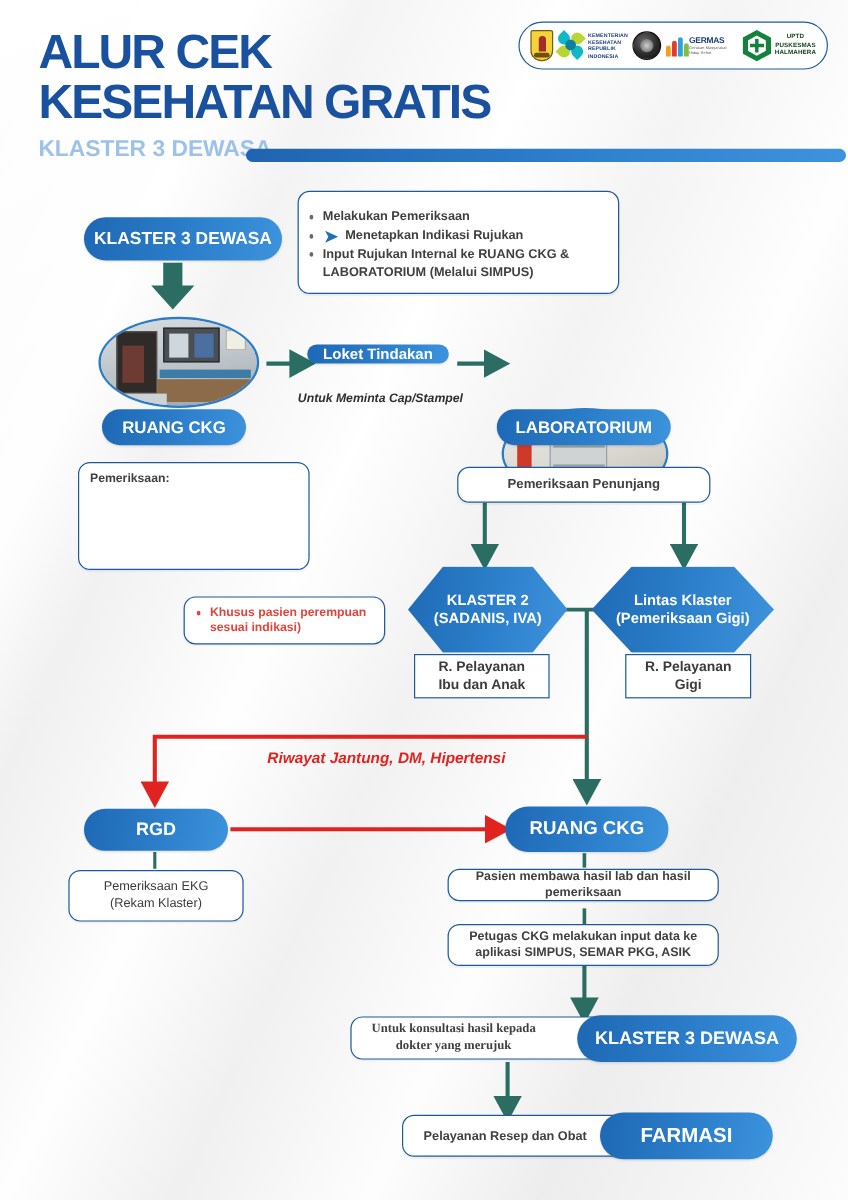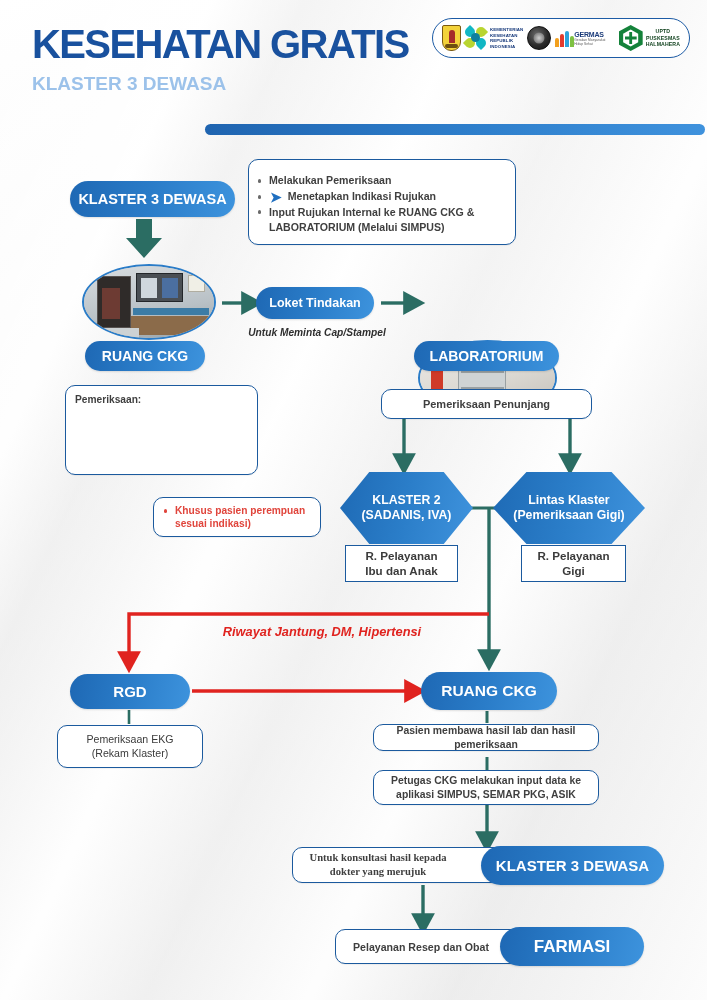--- a/index.html
+++ b/index.html
@@ -166,21 +166,21 @@
 
   
   #node-klaster3-top { left: 70px; top: 181px; width: 165px; height: 36px; font-size: 14.5px; }
   #box-steps { left: 248px; top: 159px; width: 268px; height: 86px; padding: 13px 11px 9px 7px; }
   #box-steps ul { font-size: 10.6px; font-weight: bold; color:#3f3f3f; line-height: 1.42; }
   #box-steps .sub-line { display:flex; align-items:center; gap:6px; padding-left:14px; margin-top:1px;}
   .blue-arrow-glyph { color:#1f6fc0; font-size: 14px; line-height:1; }
 
   #photo-ckg { left: 82px; top: 264px; width: 134px; height: 76px; }
   #node-ruangckg-1 { left: 85px; top: 341px; width: 120px; height: 30px; font-size: 14px; }
-  #node-loket { left: 256px; top: 287px; width: 118px; height: 32px; font-size: 12.5px; }
+  #node-loket { left: 256px; top: 287px; width: 118px; height: 16px; font-size: 12.5px; }
   #cap-stampel { left: 237px; top: 327px; width: 160px; font-size: 10.2px; font-weight:bold; font-style:italic; color:#2f2f2f; text-align:center;}
   #photo-lab { left: 418px; top: 264px; width: 139px; height: 76px; }
   #node-laboratorium { left: 414px; top: 341px; width: 145px; height: 30px; font-size: 14px; }
 
   #box-pemeriksaan { left: 65px; top: 385px; width: 193px; height: 90px; padding: 8px 9px; align-items:flex-start; }
   #box-pemeriksaan .hd { font-size: 10.2px; font-weight:bold; color:#3f3f3f; margin-bottom:1px;}
   #box-pemeriksaan ul { font-size: 10.2px; font-weight:bold; color:#3f3f3f; line-height:1.42; }
 
   #box-khusus { left: 153px; top: 497px; width: 168px; height: 40px; padding: 5px 8px; align-items:center; }
   #box-khusus ul { font-size: 10.2px; font-weight:bold; color:#e0453c; line-height:1.32; }
@@ -253,20 +253,21 @@
   <line x1="487" y1="757" x2="487" y2="770" stroke="#2b6d63" stroke-width="3"></line>
 
   <line x1="487" y1="805" x2="487" y2="840" stroke="#2b6d63" stroke-width="3.4" marker-end="url(#ag)"></line>
 
   <line x1="423" y1="885" x2="423" y2="922" stroke="#2b6d63" stroke-width="3.4" marker-end="url(#ag)"></line>
 </svg>
 
 <div id="stage">
 
   <div id="header-title" class="abs">
+    <div class="title-l1">ALUR CEK</div>
     <div class="title-l2">KESEHATAN GRATIS</div>
     <div class="title-sub">KLASTER 3  DEWASA</div>
   </div>
   <div id="header-rule" class="abs"></div>
 
   <div id="logo-strip" class="abs">
     <div class="logo-item">
       <div class="crest"></div>
     </div>
     <div class="logo-item">

